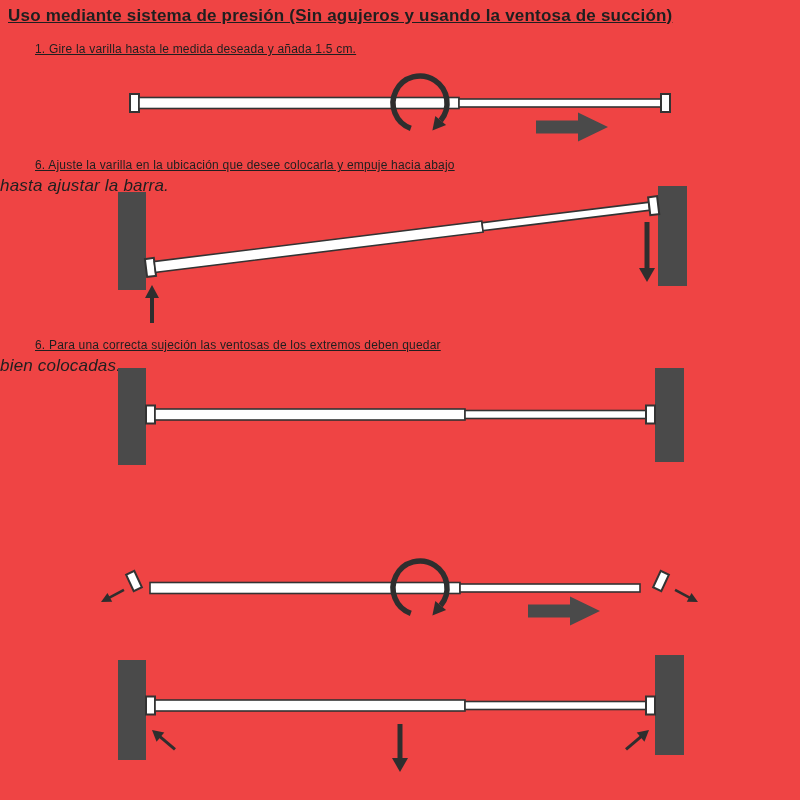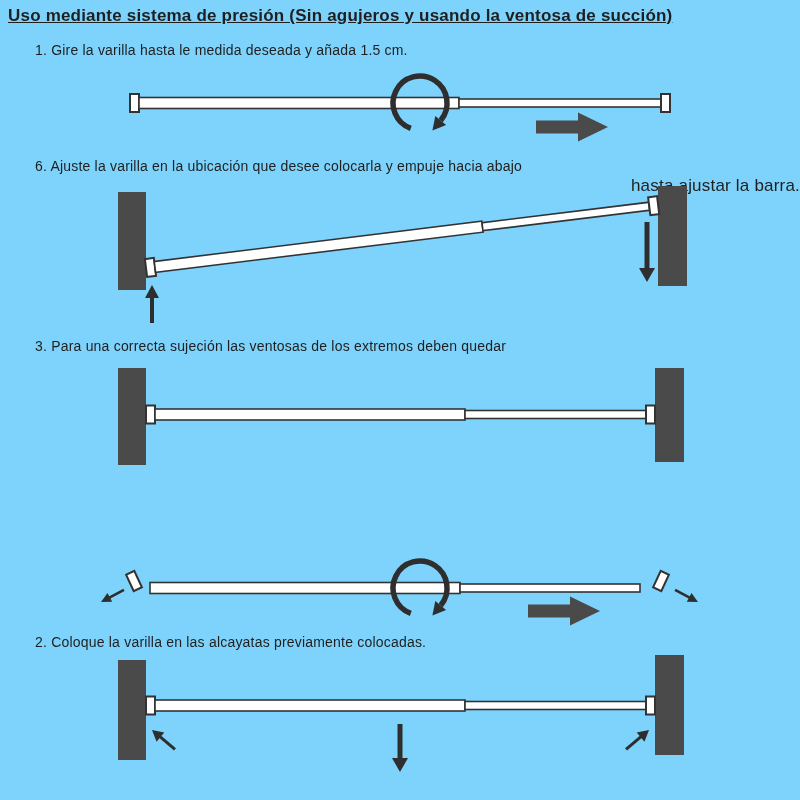--- a/index.html
+++ b/index.html
@@ -1,43 +1,45 @@
 <!DOCTYPE html>
 <html><head>
 <meta charset="utf-8">
 <style>
   * { margin:0; padding:0; box-sizing:border-box; }
   html,body { background:#ffffff; }
   .page {
     position:relative;
     width:800px; height:800px;
-    background:#7dd3fc;
+    background:#ef4444;
     color:#1f1f1f;
     font-family:"Liberation Sans","DejaVu Sans",sans-serif;
     overflow:hidden;
     padding-left:41px;
   }
   .heading {
     position:absolute; left:8px; right:8px;
     font-size:17px; font-weight:bold;
     text-decoration:underline;
     letter-spacing:0.2px;
     white-space:nowrap;
   }
   .step {
     position:absolute;
-    font-size:14px;
+    font-size:12px;
     letter-spacing:0.2px;
     white-space:nowrap;
+    text-decoration:underline;
   }
   .step-center {
     position:absolute; left:0; width:100%;
-    text-align:right;
+    text-align:left;
     font-size:17px;
     letter-spacing:0.2px;
+    font-style:italic;
   }
   svg.diagram { position:absolute; left:0; display:block; }
 </style>
 </head>
 <body>
 
 <div class="page">
 
   <div class="heading" style="top:6px">Uso mediante sistema de presión (Sin agujeros y usando la ventosa de succión)</div>
 
@@ -74,21 +76,22 @@
     <g transform="translate(152,100) rotate(-90)">
       <line x1="-38" y1="0" x2="-11" y2="0" stroke="#2e2e2e" stroke-width="4"></line>
       <polygon points="0,0 -13,-7 -13,7" fill="#2e2e2e"></polygon>
     </g>
     <g transform="translate(647,97) rotate(90)">
       <line x1="-60" y1="0" x2="-12" y2="0" stroke="#2e2e2e" stroke-width="5"></line>
       <polygon points="0,0 -14,-8 -14,8" fill="#2e2e2e"></polygon>
     </g>
   </svg>
 
-  <div class="step" style="top:338px;left:35px">3. Para una correcta sujeción las ventosas de los extremos deben quedar</div>
+  <div class="step" style="top:338px;left:35px">6. Para una correcta sujeción las ventosas de los extremos deben quedar</div>
+  <div class="step-center" style="top:356px">bien colocadas.</div>
 
   <svg class="diagram" style="top:368px" width="800" height="100" viewBox="0 0 800 100">
     <rect x="118" y="0" width="28" height="97" fill="#4a4a4a"></rect>
     <rect x="655" y="0" width="29" height="94" fill="#4a4a4a"></rect>
     <g fill="#ffffff" stroke="#333333">
       <rect x="146" y="37.5" width="9" height="18" stroke-width="2"></rect>
       <rect x="155" y="41" width="310" height="11" stroke-width="1.6"></rect>
       <rect x="465" y="42.5" width="181" height="8" stroke-width="1.6"></rect>
       <rect x="646" y="37.5" width="9" height="18" stroke-width="2"></rect>
     </g>
@@ -117,21 +120,20 @@
     </g>
     <g transform="translate(420,33)">
       <path d="M -9.2 25.4 A 27 27 0 1 1 20.7 17.4" fill="none" stroke="#2e2e2e" stroke-width="5.5"></path>
       <polygon points="12.4,27.4 26.1,21.9 15.3,12.9" fill="#2e2e2e"></polygon>
     </g>
     <g transform="translate(528,56)">
       <polygon points="0,-6.5 42,-6.5 42,-14.5 72,0 42,14.5 42,6.5 0,6.5" fill="#4a4a4a"></polygon>
     </g>
   </svg>
 
-  <div class="step" style="top:634px;left:35px">2. Coloque la varilla en las alcayatas previamente colocadas.</div>
 
   <svg class="diagram" style="top:655px" width="800" height="145" viewBox="0 0 800 145">
     <rect x="118" y="5" width="28" height="100" fill="#4a4a4a"></rect>
     <rect x="655" y="0" width="29" height="100" fill="#4a4a4a"></rect>
     <g fill="#ffffff" stroke="#333333">
       <rect x="146" y="41.5" width="9" height="18" stroke-width="2"></rect>
       <rect x="155" y="45" width="310" height="11" stroke-width="1.6"></rect>
       <rect x="465" y="46.5" width="181" height="8" stroke-width="1.6"></rect>
       <rect x="646" y="41.5" width="9" height="18" stroke-width="2"></rect>
     </g>

